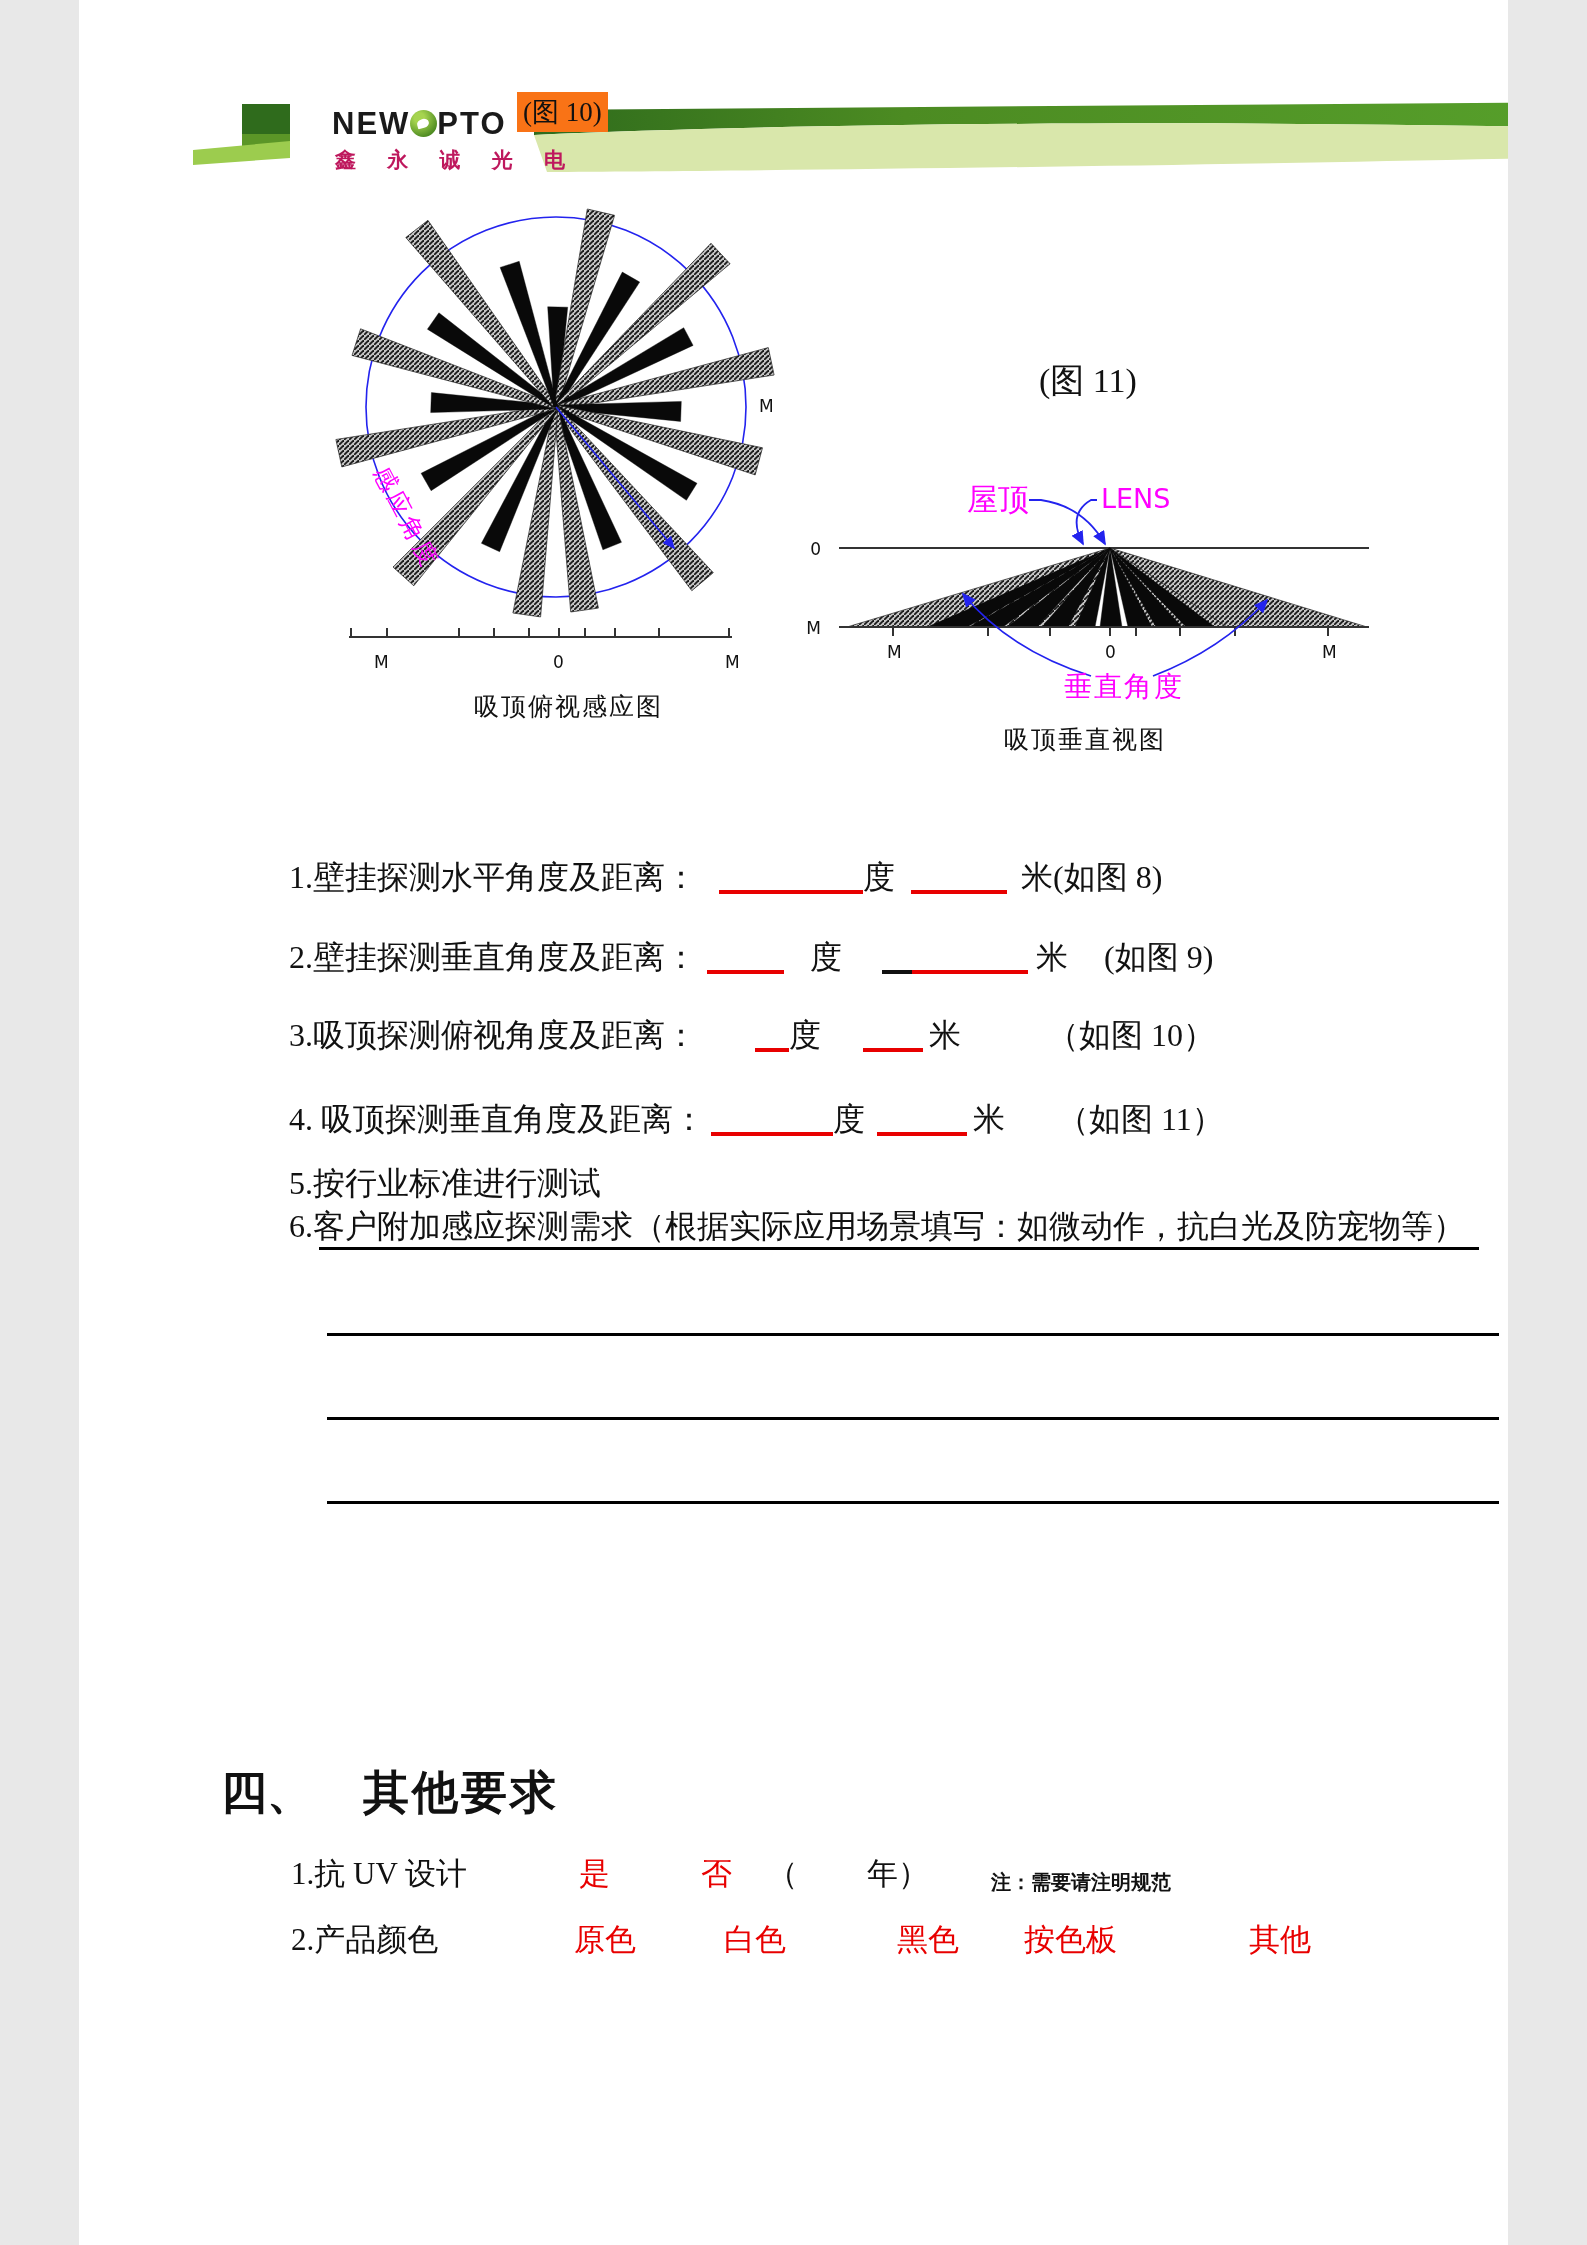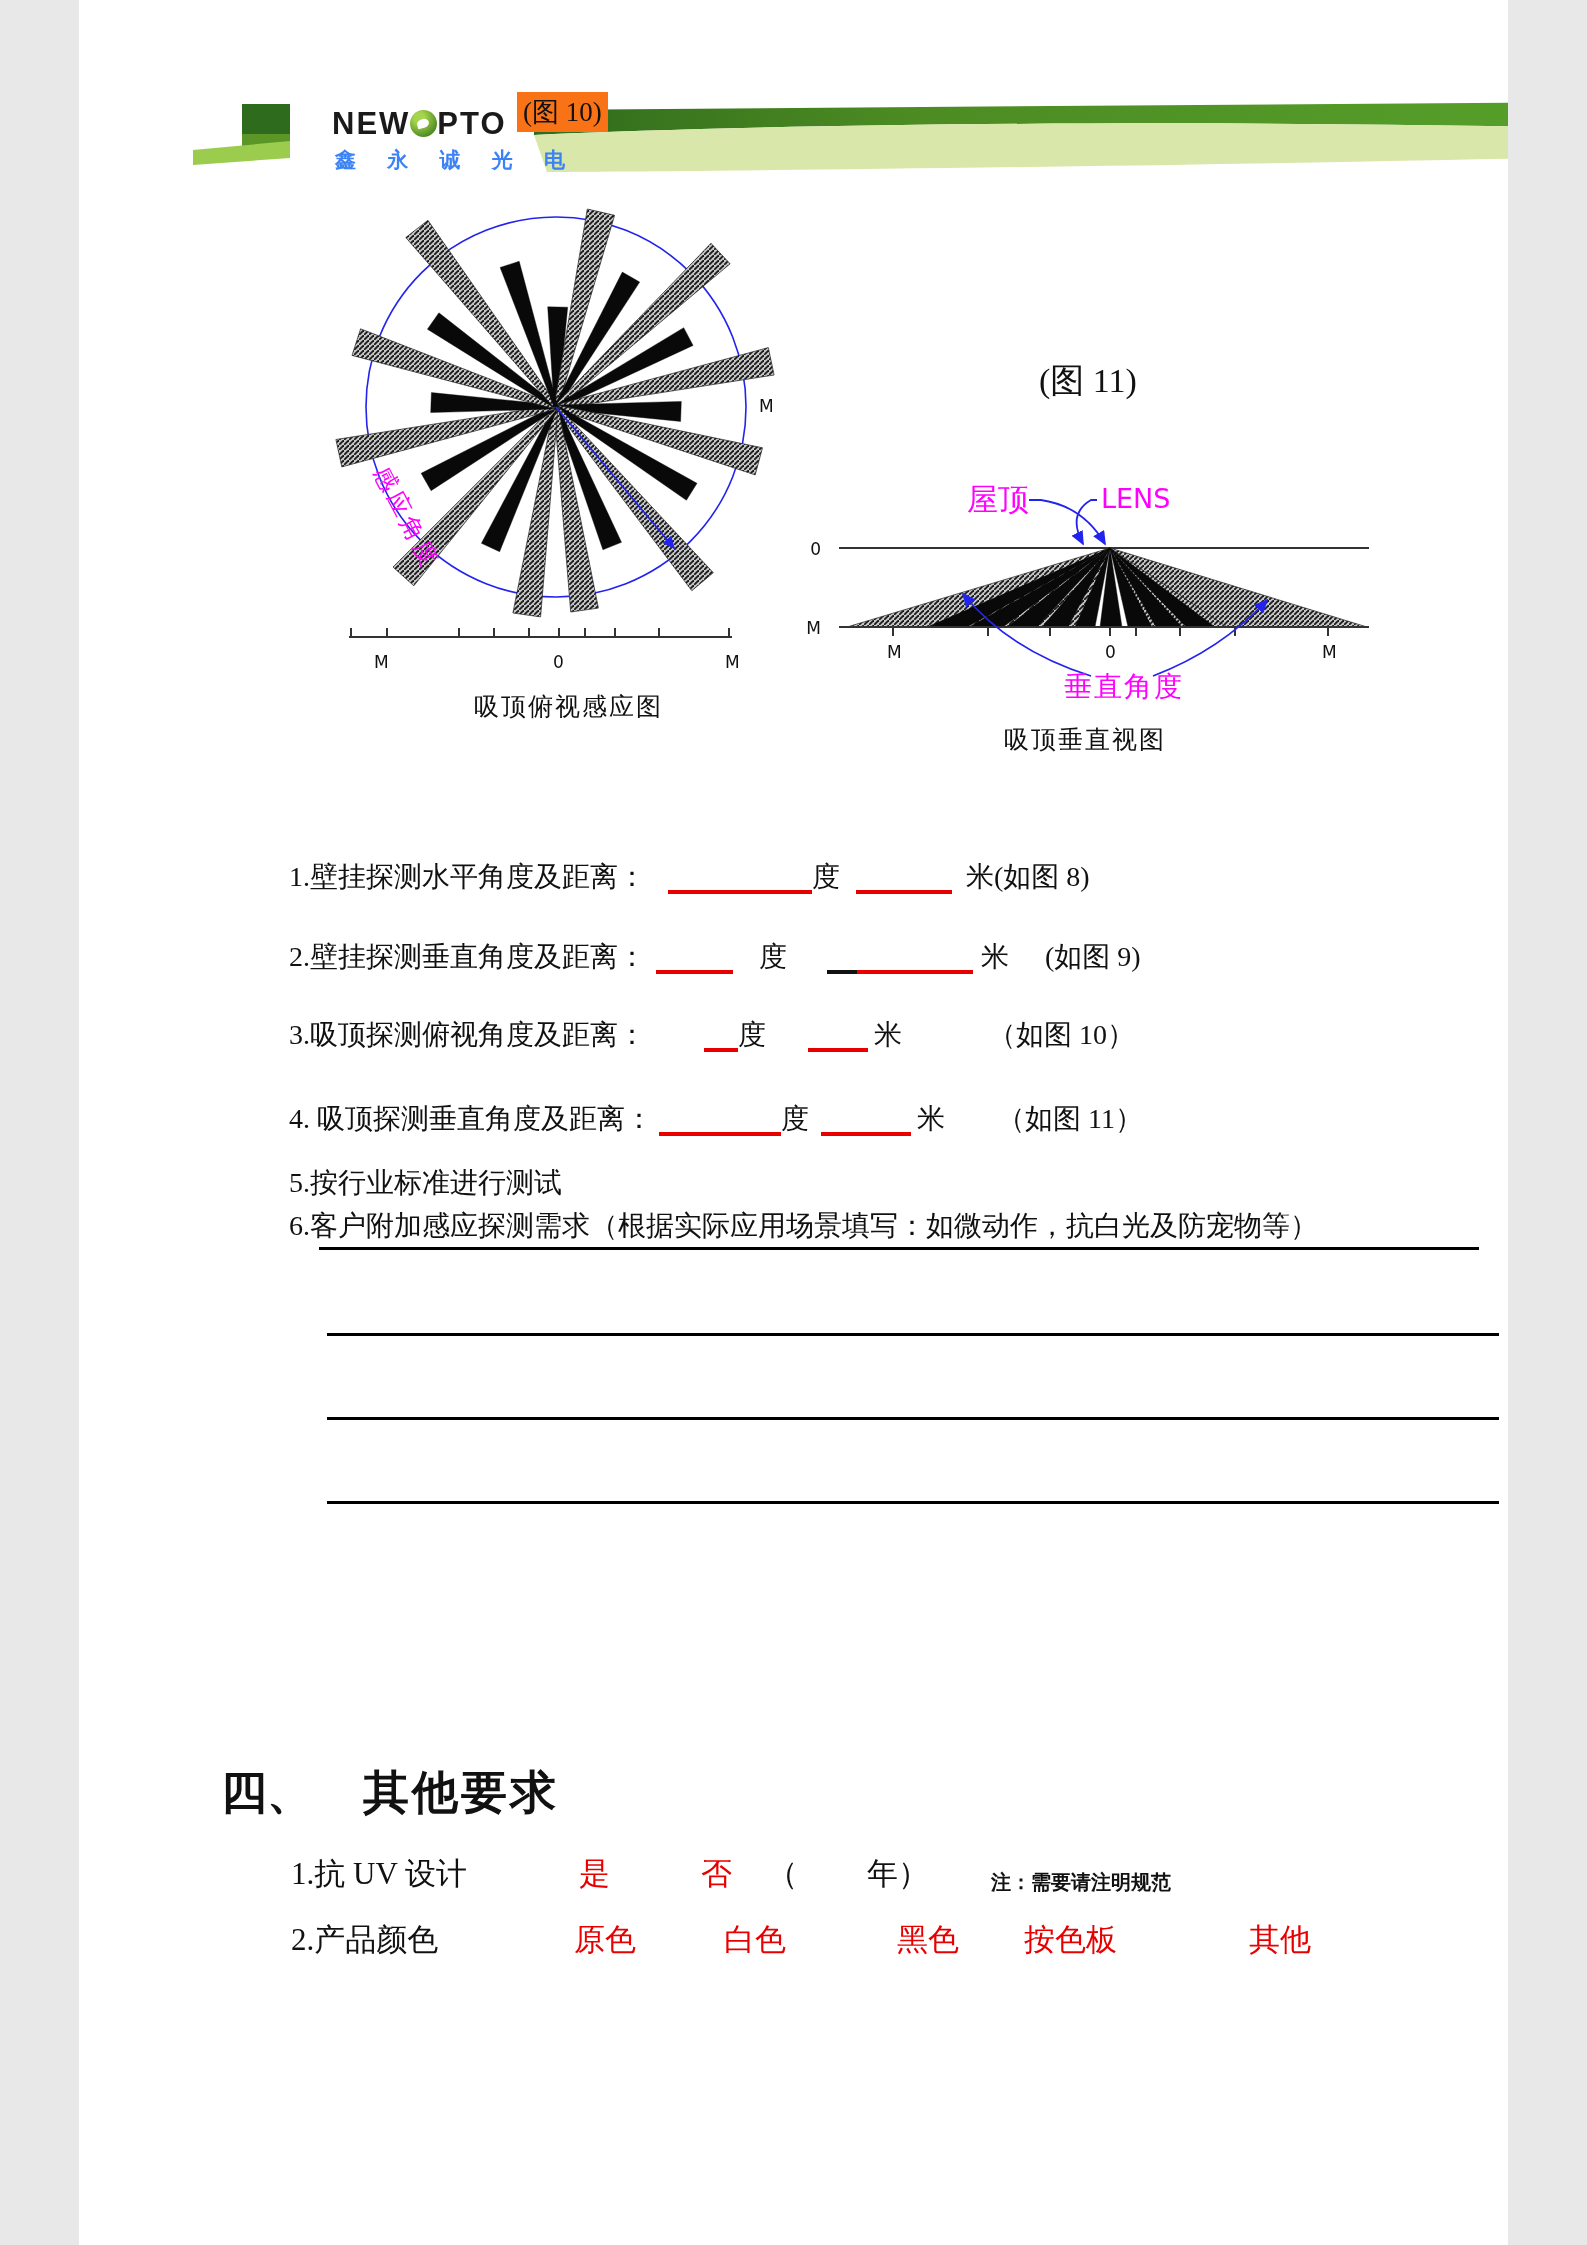--- a/index.html
+++ b/index.html
@@ -8,24 +8,24 @@
   .abs{position:absolute;}
   
   #brand-en{left:253px;top:106px;font-family:"Liberation Sans","DejaVu Sans",sans-serif;
             font-weight:bold;font-size:31px;letter-spacing:2px;color:#1a1a1a;white-space:nowrap;}
   #brand-o{display:inline-block;width:27px;height:27px;border-radius:50%;
            background:radial-gradient(circle at 35% 30%,#a6d44f 20%,#4e8b22 75%);
            vertical-align:-3px;position:relative;}
   #brand-o::after{content:"";position:absolute;left:7px;top:9px;width:12px;height:9px;
            background:#fff;border-radius:50% 50% 50% 10%;transform:rotate(-15deg);}
   #brand-cn{left:256px;top:146px;font-size:21px;font-weight:bold;letter-spacing:13px;
-            color:#3b82f6;white-space:nowrap;}
+            color:#be185d;white-space:nowrap;}
   #fig10-label{left:438px;top:92px;font-size:27px;background:#f97316;padding:2px 6px;z-index:5;white-space:nowrap;}
   
-  .li{position:absolute;left:210px;height:44px;white-space:nowrap;font-size:28px;line-height:42px;font-family:Liberation Serif, serif;}
+  .li{position:absolute;left:210px;height:44px;white-space:nowrap;font-size:32px;line-height:42px;font-family:Liberation Serif, serif;}
   .li .t{display:inline-block;vertical-align:bottom;}
   .li .sp{display:inline-block;vertical-align:bottom;height:10px;}
   .li .blank{display:inline-block;vertical-align:bottom;height:34px;position:relative;}
   .li .blank::after{content:"";position:absolute;left:0;right:0;bottom:4px;height:4px;background:#e80000;}
   .li .blank.blacktip::after{background:linear-gradient(90deg,#111 0 30px,#e80000 30px);}
   .fill-line{position:absolute;height:0;border-top:3px solid #000;}
   
   .note-line{left:240px;font-size:31px;font-weight:bold;white-space:nowrap;letter-spacing:1px;}
   .h4num{left:142px;top:1762px;font-size:46px;font-weight:bold;}
   .h4title{left:284px;top:1762px;font-size:46px;font-weight:bold;letter-spacing:3px;}

